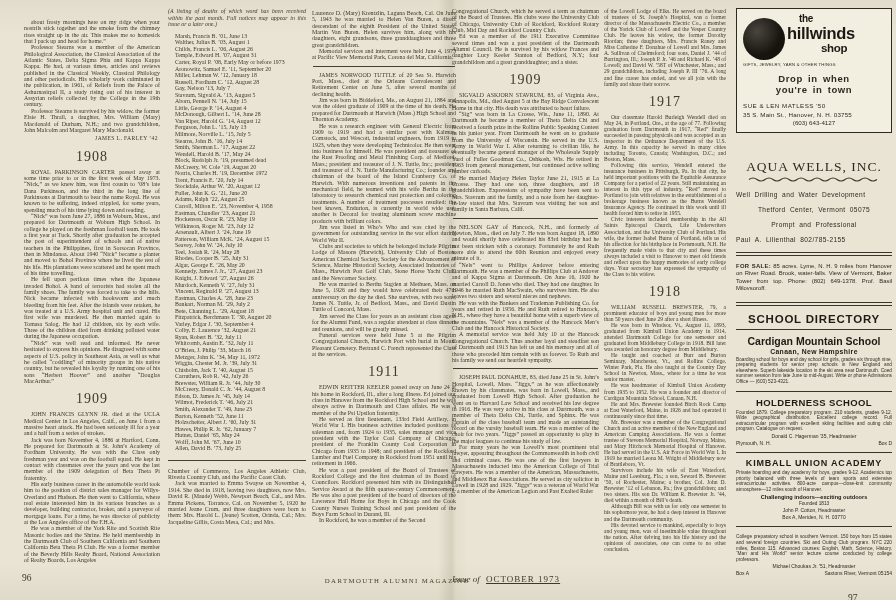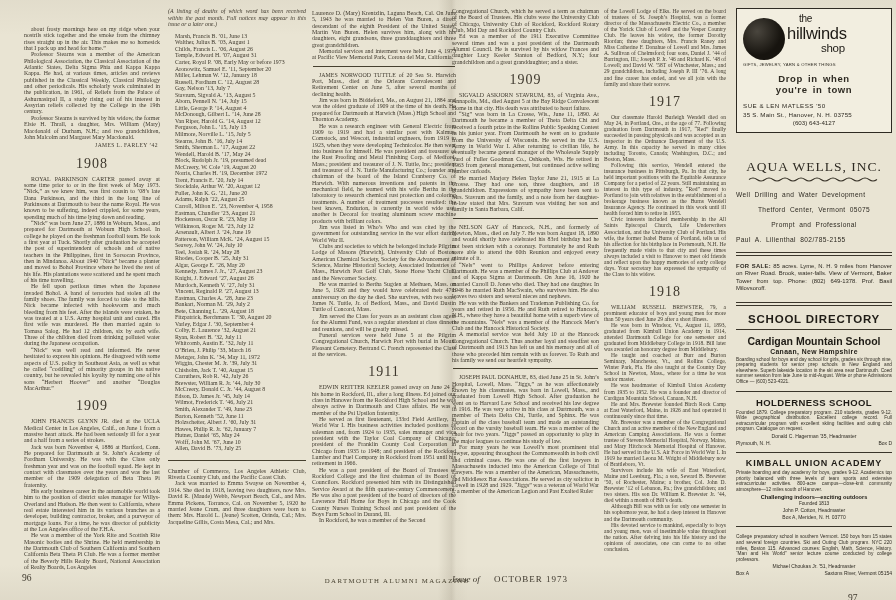--- a/index.html
+++ b/index.html
@@ -42,32 +42,32 @@
   .col-2-cont { font-size:5.9px; line-height:6.35px; text-align:justify; }
 
   
   .page-num { position:absolute; font-size:9.5px; color:#3e382d; }
   .footer-left {
     position:absolute; left:302px; top:577px; width:190px; text-align:center;
     font-size:6.8px; letter-spacing:1.4px; color:#46402f;
   }
   .footer-right { position:absolute; left:452px; top:574px; font-size:9px; color:#3e382d; }
   .footer-right .it { font-style:italic; }
-  .footer-right .caps { letter-spacing:1px; margin-left:12px; }
+  .footer-right .caps { letter-spacing:1px; margin-left:4px;text-decoration:underline; }
 
   
   .ad-col { position:absolute; left:736px; top:8px; width:156px; height:566px; font-family:"Liberation Sans", sans-serif; color:#2e2a22; }
   .ad-box { border:1.3px solid #2e2a22; background:#f2eee0; padding:5px 6px 6px 6px; }
   .hw-top { display:flex; align-items:flex-start; }
   .hw-circle {
     width:42px; height:42px; border-radius:50%;
     background:radial-gradient(circle at 34% 32%, #4a463e 0%, #17140f 60%);
     flex:0 0 auto; margin-top:4px;
   }
-  .hw-name { margin-left:2px; line-height:1; font-weight:normal; letter-spacing:-.3px; color:#1c1914; }
+  .hw-name { margin-left:2px; line-height:1; font-weight:bold; letter-spacing:-.3px; color:#1c1914; }
   .hw-the { font-size:10px; margin:0 0 0 12px; }
   .hw-big { font-size:16.5px; margin-top:1px; }
   .hw-shop { font-size:11.5px; margin:1px 0 0 34px; }
   .hw-tag { font-size:4.2px; letter-spacing:.25px; margin-top:2px; color:#2e2a22; }
   .hw-msg { font-size:9.5px; font-weight:bold; text-align:center; margin-top:6px; letter-spacing:.6px; word-spacing:2px; }
   .hw-msg2 { font-size:9.5px; font-weight:bold; text-align:center; letter-spacing:.6px; word-spacing:2px; }
   .hw-owner { font-size:6.2px; letter-spacing:.5px; margin-top:7px; }
   .hw-addr { font-size:6.2px; letter-spacing:.2px; margin-top:2px; }
   .hw-phone { font-size:6.2px; text-align:center; margin-top:1px; }
 
@@ -93,21 +93,21 @@
   .school-founded { font-size:4.7px; text-align:center; margin-top:1px; }
   .school-head { font-size:5px; text-align:center; margin-top:1px; }
   .school-foot { display:flex; justify-content:space-between; font-size:5px; margin-top:1px; }
 </style>
 </head>
 <body>
 
 <div class="gutter"></div>
 <div class="edge-shade"></div>
 
-<div class="col col-1" style="left:24px; top:26px; width:136px; height:558px;">
+<div class="col col-1" style="left:24px; top:19px; width:136px; height:558px;">
   <div class="para-group">
       <div class="para">about frosty mornings here on my ridge when your nostrils stick together and the smoke from the chimney rises straight up in the air. This makes me so homesick that I pack up and head for home.”</div>
       <div class="para">Professor Stearns was a member of the American Philological Association, the Classical Association of the Atlantic States, Delta Sigma Phia and Kappa Kappa Kappa. He had, at various times, articles and reviews published in the Classical Weekly, Classical Philology and other periodicals. His scholarly work culminated in the publication, in 1961, of Reliefs from the Palace of Ashurnasirpal II, a study rising out of his interest in Assyrian reliefs collected by the College in the 19th century.</div>
       <div class="para">Professor Stearns is survived by his widow, the former Elsie H. Thrall, a daughter, Mrs. William (Mary) Macdonald of Durham, N.H.; and two grandchildren, John Malcolm and Margaret Mary Macdonald.</div>
     </div>
   <div class="signature">JAMES L. FARLEY ’42</div>
   <div class="class-heading">1908</div>
   <div class="para-group">
       <div class="para">ROYAL PARKINSON CARTER passed away at some time prior to or in the first week of May 1973. “Nick,” as we knew him, was first cousin to ’08’s late Dana Parkinson, and the third in the long line of Parkinsons at Dartmouth to bear the name Royal. He was known to be suffering, indeed crippled, for some years, spending much of his time lying down and reading.</div>
       <div class="para">“Nick” was born June 27, 1886 in Woburn, Mass., and prepared for Dartmouth at Woburn High School. In college he played on the freshman football team. He took a first year at Tuck. Shortly after graduation he accepted the post of superintendent of schools and of native teachers in the Philippines, first in Sorsocan Province, then in Mindanoa. About 1940 “Nick” became a planter and moved to Bohol Province where he lived the rest of his life. His plantations were scattered and he spent much of his time travelling.</div>

